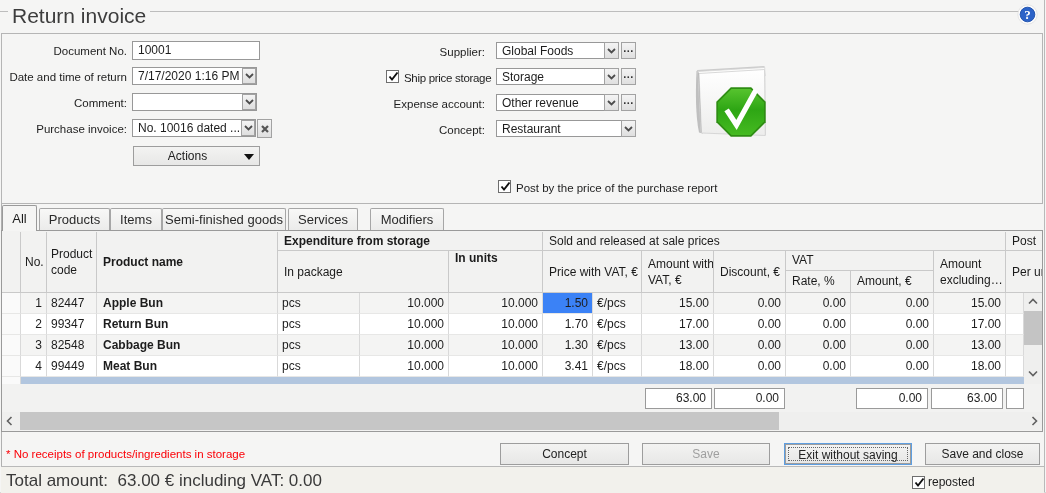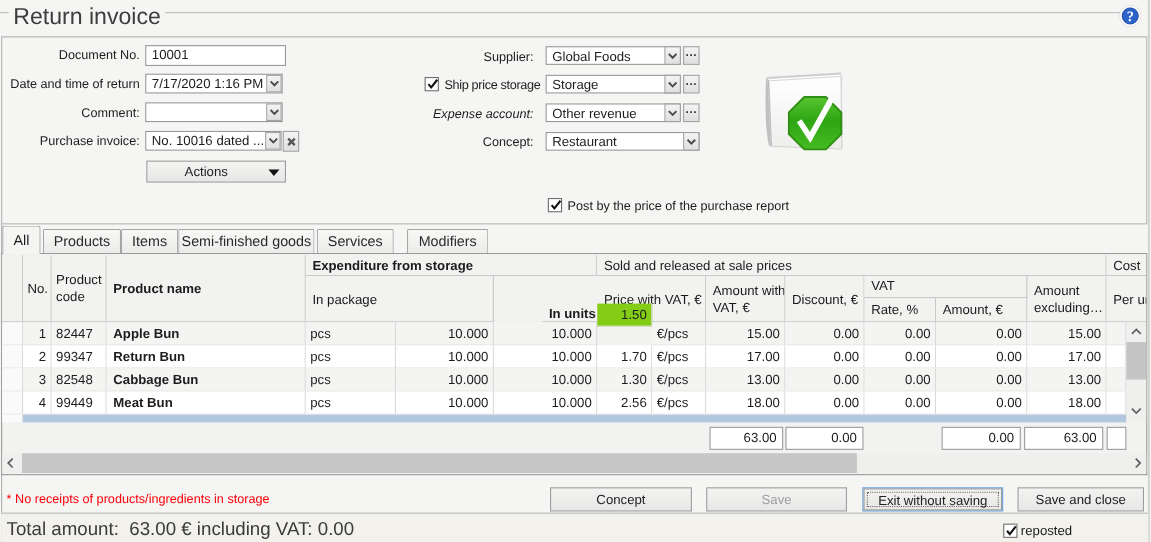--- a/index.html
+++ b/index.html
@@ -47,21 +47,21 @@
 <svg class="abs" style="left:244px;top:125px" width="9" height="6" viewBox="0 0 9 6">
     <polyline points="1,1 4.5,4.5 8,1" fill="none" stroke="#4d4d4d" stroke-width="1.8"></polyline>
   </svg>
 <div class="abs cbtn" style="left:257px;top:119px;width:15px;height:19px;"></div>
 <svg class="abs" style="left:261px;top:125px" width="8" height="8" viewBox="0 0 8 8">
     <path d="M1,1 L7,7 M7,1 L1,7" stroke="#565656" stroke-width="2.2"></path>
   </svg>
 <div class="btn" style="left:133px;top:146px;width:127px;height:20px;line-height:19px;padding-right:18px;">Actions</div>
 <div class="abs" style="left:244px;top:154px;width:0;height:0;border-left:5px solid transparent;border-right:5px solid transparent;border-top:6px solid #111;"></div>
 <div class="abs lbl" style="left:325px;top:43px;width:160px;text-align:right;">Supplier:</div>
-<div class="abs lbl" style="left:325px;top:95px;width:160px;text-align:right;font-style:italic;">Expense account:</div>
+<div class="abs lbl" style="left:325px;top:95px;width:160px;text-align:right;">Expense account:</div>
 <div class="abs lbl" style="left:325px;top:121px;width:160px;text-align:right;">Concept:</div>
 <div class="abs" style="left:386px;top:70px;width:13px;height:13px;background:#fff;border:1px solid #6e6e6e;"></div>
 <svg class="abs" style="left:387px;top:70px" width="13" height="13" viewBox="0 0 13 13">
     <path d="M2.5,6.5 L5,9.5 L10.5,2.5" fill="none" stroke="#111" stroke-width="1.9"></path>
   </svg>
 <div class="abs lbl" style="left:404px;top:69px;letter-spacing:-0.3px;">Ship price storage</div>
 <div class="abs inp" style="left:496px;top:42px;width:123px;height:17px;font-size:12px;line-height:16px;padding-left:5px;">Global Foods</div>
 <div class="abs cbtn" style="left:604px;top:42px;width:15px;height:17px;"></div>
 <svg class="abs" style="left:607px;top:48px" width="9" height="6" viewBox="0 0 9 6">
     <polyline points="1,1 4.5,4.5 8,1" fill="none" stroke="#4d4d4d" stroke-width="1.8"></polyline>
@@ -121,43 +121,43 @@
 <div class="abs" style="left:370px;top:208px;width:74px;height:22px;background:linear-gradient(#f8f8f7,#ebebea);border:1px solid #a6a6a6;border-bottom:none;border-radius:2px 2px 0 0;font-size:13px;text-align:center;line-height:21px;color:#2a2a2a;">Modifiers</div>
 <div class="abs" style="left:1px;top:231px;width:1042px;height:201px;border:1px solid #9a9a9a;border-top:none;background:#f2f2f1;"></div>
 <div class="cell hc" style="left:2px;top:232px;width:19px;height:61px;"></div>
 <div class="cell hc" style="left:21px;top:232px;width:26px;height:61px;display:flex;align-items:center;padding-left:4px;">No.</div>
 <div class="cell hc" style="left:47px;top:232px;width:50px;height:61px;display:flex;align-items:center;padding-left:4px;line-height:16px;">Product<br>code</div>
 <div class="cell hc" style="left:97px;top:232px;width:181px;height:61px;display:flex;align-items:center;padding-left:6px;">
     <b>Product name</b>
   </div>
 <div class="cell hc" style="left:278px;top:232px;width:265px;height:19px;line-height:19px;padding-left:6px;"><b>Expenditure from storage</b></div>
 <div class="cell hc" style="left:543px;top:232px;width:463px;height:19px;line-height:19px;padding-left:6px;">Sold and released at sale prices</div>
-<div class="cell hc" style="left:1006px;top:232px;width:36px;height:19px;line-height:19px;padding-left:6px;border-right:none;">Cost</div>
+<div class="cell hc" style="left:1006px;top:232px;width:36px;height:19px;line-height:19px;padding-left:6px;border-right:none;">Post</div>
 <div class="cell hc" style="left:278px;top:251px;width:171px;height:42px;display:flex;align-items:center;padding-left:6px;">In package</div>
-<div class="cell hc" style="left:449px;top:251px;width:94px;height:42px;display:flex;align-items:flex-end;padding-left:6px;margin-left:44px;">
+<div class="cell hc" style="left:449px;top:251px;width:94px;height:42px;display:flex;align-items:flex-start;padding-left:6px;">
     <b>In units</b>
   </div>
 <div class="cell hc" style="left:543px;top:251px;width:99px;height:42px;display:flex;align-items:center;padding-left:6px;">Price with VAT, €</div>
 <div class="cell hc" style="left:642px;top:251px;width:72px;height:42px;display:flex;align-items:center;padding-left:6px;line-height:16px;">Amount with<br>VAT, €</div>
 <div class="cell hc" style="left:714px;top:251px;width:72px;height:42px;display:flex;align-items:center;padding-left:6px;">Discount, €</div>
 <div class="cell hc" style="left:786px;top:251px;width:65px;height:20px;line-height:19px;padding-left:6px;border-right:none;">VAT</div>
 <div class="cell hc" style="left:851px;top:251px;width:83px;height:20px;"></div>
 <div class="cell hc" style="left:786px;top:271px;width:65px;height:22px;line-height:21px;padding-left:6px;">Rate, %</div>
 <div class="cell hc" style="left:851px;top:271px;width:83px;height:22px;line-height:21px;padding-left:6px;">Amount, €</div>
 <div class="cell hc" style="left:934px;top:251px;width:72px;height:42px;display:flex;align-items:center;padding-left:6px;line-height:16px;">Amount<br>excluding…</div>
 <div class="cell hc" style="left:1006px;top:251px;width:36px;height:42px;display:flex;align-items:center;padding-left:6px;border-right:none;">Per unit</div>
 <div class="cell hc" style="left:786px;top:251px;width:148px;height:20px;line-height:19px;padding-left:6px;">VAT</div>
 <div class="cell dc" style="left:2px;top:293px;width:19px;height:21px;background:#fafafa;"></div>
 <div class="cell dc num" style="left:21px;top:293px;width:26px;height:21px;background:#f4f4f3;line-height:20px;">1</div>
 <div class="cell dc" style="left:47px;top:293px;width:50px;height:21px;background:#f4f4f3;line-height:20px;padding-left:4px;">82447</div>
 <div class="cell dc" style="left:97px;top:293px;width:181px;height:21px;background:#f4f4f3;line-height:20px;padding-left:6px;"><b>Apple Bun</b></div>
 <div class="cell dc" style="left:278px;top:293px;width:82px;height:21px;background:#f4f4f3;line-height:20px;padding-left:4px;">pcs</div>
 <div class="cell dc num" style="left:360px;top:293px;width:89px;height:21px;background:#f4f4f3;line-height:20px;">10.000</div>
 <div class="cell dc num" style="left:449px;top:293px;width:94px;height:21px;background:#f4f4f3;line-height:20px;">10.000</div>
-<div class="cell dc num" style="left:543px;top:276px;width:50px;height:21px;background:#84cc16;line-height:20px;">1.50</div>
+<div class="cell dc num" style="left:543px;top:293px;width:50px;height:21px;background:#3b82f6;line-height:20px;">1.50</div>
 <div class="cell dc" style="left:593px;top:293px;width:49px;height:21px;background:#f4f4f3;line-height:20px;padding-left:4px;">€/pcs</div>
 <div class="cell dc num" style="left:642px;top:293px;width:72px;height:21px;background:#f4f4f3;line-height:20px;">15.00</div>
 <div class="cell dc num" style="left:714px;top:293px;width:72px;height:21px;background:#f4f4f3;line-height:20px;">0.00</div>
 <div class="cell dc num" style="left:786px;top:293px;width:65px;height:21px;background:#f4f4f3;line-height:20px;">0.00</div>
 <div class="cell dc num" style="left:851px;top:293px;width:83px;height:21px;background:#f4f4f3;line-height:20px;">0.00</div>
 <div class="cell dc num" style="left:934px;top:293px;width:72px;height:21px;background:#f4f4f3;line-height:20px;">15.00</div>
 <div class="cell dc" style="left:1006px;top:293px;width:18px;height:21px;background:#f4f4f3;line-height:20px;"></div>
 <div class="cell dc" style="left:2px;top:314px;width:19px;height:21px;background:#fafafa;"></div>
 <div class="cell dc num" style="left:21px;top:314px;width:26px;height:21px;background:#ffffff;line-height:20px;">2</div>
 <div class="cell dc" style="left:47px;top:314px;width:50px;height:21px;background:#ffffff;line-height:20px;padding-left:4px;">99347</div>
@@ -188,21 +188,21 @@
 <div class="cell dc num" style="left:851px;top:335px;width:83px;height:21px;background:#f4f4f3;line-height:20px;">0.00</div>
 <div class="cell dc num" style="left:934px;top:335px;width:72px;height:21px;background:#f4f4f3;line-height:20px;">13.00</div>
 <div class="cell dc" style="left:1006px;top:335px;width:18px;height:21px;background:#f4f4f3;line-height:20px;"></div>
 <div class="cell dc" style="left:2px;top:356px;width:19px;height:21px;background:#fafafa;"></div>
 <div class="cell dc num" style="left:21px;top:356px;width:26px;height:21px;background:#ffffff;line-height:20px;">4</div>
 <div class="cell dc" style="left:47px;top:356px;width:50px;height:21px;background:#ffffff;line-height:20px;padding-left:4px;">99449</div>
 <div class="cell dc" style="left:97px;top:356px;width:181px;height:21px;background:#ffffff;line-height:20px;padding-left:6px;"><b>Meat Bun</b></div>
 <div class="cell dc" style="left:278px;top:356px;width:82px;height:21px;background:#ffffff;line-height:20px;padding-left:4px;">pcs</div>
 <div class="cell dc num" style="left:360px;top:356px;width:89px;height:21px;background:#ffffff;line-height:20px;">10.000</div>
 <div class="cell dc num" style="left:449px;top:356px;width:94px;height:21px;background:#ffffff;line-height:20px;">10.000</div>
-<div class="cell dc num" style="left:543px;top:356px;width:50px;height:21px;background:#ffffff;line-height:20px;">2.56</div>
+<div class="cell dc num" style="left:543px;top:356px;width:50px;height:21px;background:#ffffff;line-height:20px;">3.41</div>
 <div class="cell dc" style="left:593px;top:356px;width:49px;height:21px;background:#ffffff;line-height:20px;padding-left:4px;">€/pcs</div>
 <div class="cell dc num" style="left:642px;top:356px;width:72px;height:21px;background:#ffffff;line-height:20px;">18.00</div>
 <div class="cell dc num" style="left:714px;top:356px;width:72px;height:21px;background:#ffffff;line-height:20px;">0.00</div>
 <div class="cell dc num" style="left:786px;top:356px;width:65px;height:21px;background:#ffffff;line-height:20px;">0.00</div>
 <div class="cell dc num" style="left:851px;top:356px;width:83px;height:21px;background:#ffffff;line-height:20px;">0.00</div>
 <div class="cell dc num" style="left:934px;top:356px;width:72px;height:21px;background:#ffffff;line-height:20px;">18.00</div>
 <div class="cell dc" style="left:1006px;top:356px;width:18px;height:21px;background:#ffffff;line-height:20px;"></div>
 <div class="abs" style="left:21px;top:377px;width:1003px;height:7px;background:#b2c6df;"></div>
 <div class="abs" style="left:2px;top:377px;width:19px;height:7px;background:#fafafa;border-right:1px solid #d9d9d9;box-sizing:border-box;"></div>
 <div class="abs" style="left:1024px;top:293px;width:18px;height:91px;background:#efefee;"></div>

